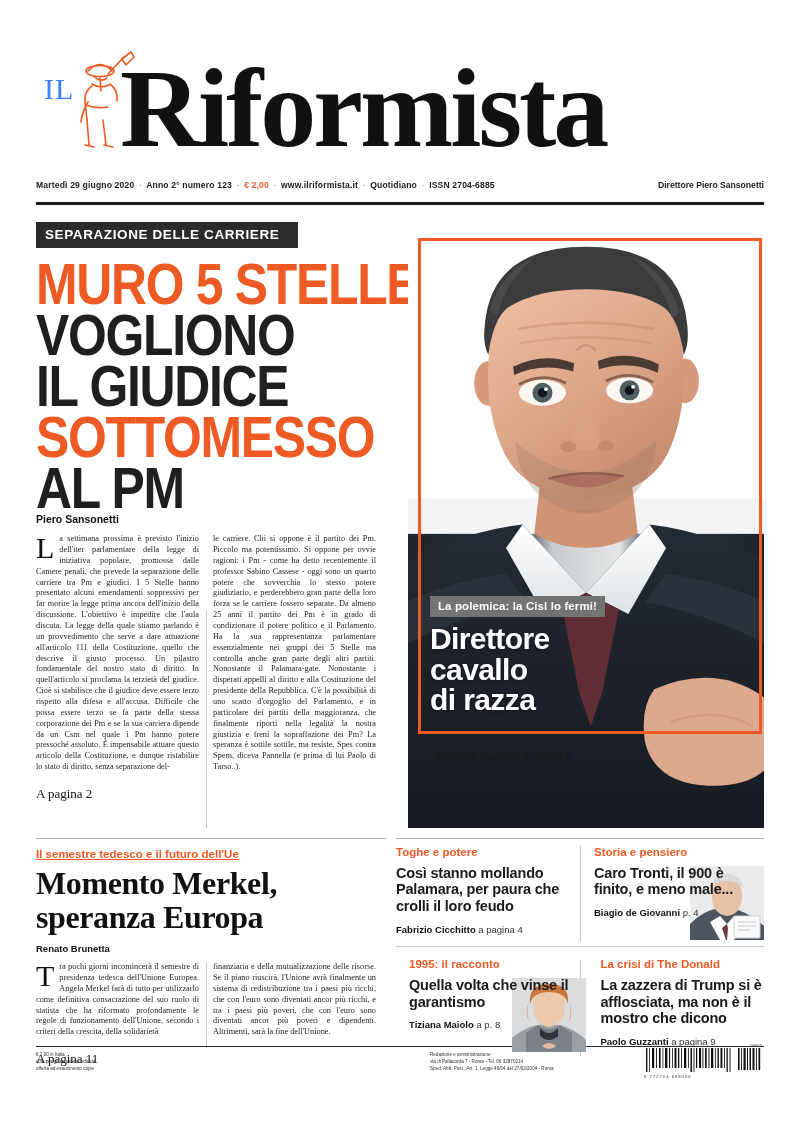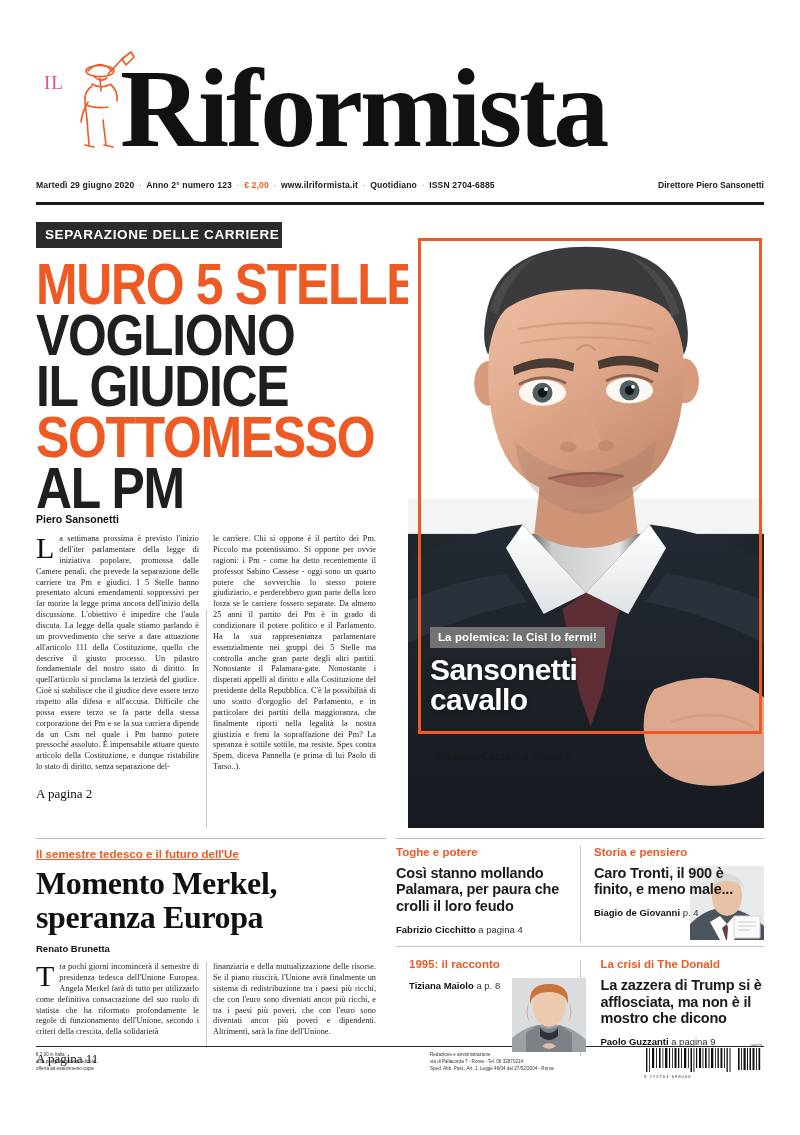--- a/index.html
+++ b/index.html
@@ -10,21 +10,21 @@
     -webkit-font-smoothing:antialiased;
   }
   .page { position:relative; width:800px; height:1135px; background:#fff; overflow:hidden; }
 
   
   .masthead { position:relative; height:178px; }
   .logo-row { position:relative; height:140px; }
   .il-word {
     position:absolute; left:44px; top:72px;
     font-family:"Liberation Serif", serif;
-    font-size:19px; font-weight:400; letter-spacing:1px; color:#ec4899;
+    font-size:30px; font-weight:400; letter-spacing:1px; color:#3b82f6;
   }
   .quill-mark { position:absolute; left:70px; top:50px; width:80px; height:110px; }
   .riformista {
     position:absolute; left:120px; top:52px;
     font-family:"Liberation Serif", serif;
     font-size:112px; font-weight:700; line-height:1;
     letter-spacing:-3px; color:#111; white-space:nowrap;
   }
   .info-line {
     position:absolute; left:36px; top:180px;
@@ -39,21 +39,21 @@
 
   
   .rule-thick { position:absolute; left:36px; right:36px; height:3px; background:#1a1a1a; }
   .rule-thin  { position:absolute; height:1px; background:#b9b9b9; }
 
   
   .lead { position:absolute; left:36px; top:222px; width:340px; }
   .kicker-bar {
     display:inline-block; background:#2b2b2b; color:#fff;
     font-size:13.5px; font-weight:700; letter-spacing:0.6px;
-    padding:5px 3px 6px 9px; text-transform:uppercase;
+    padding:5px 19px 6px 9px; text-transform:uppercase;
   }
   .headline { margin-top:10px; }
   .headline .hl {
     display:block;
     font-family:"Liberation Sans", sans-serif;
     font-weight:700;
     font-size:58px; line-height:0.88;
     letter-spacing:-1.5px;
     transform:scaleX(0.86); transform-origin:left center;
     white-space:nowrap;
@@ -312,22 +312,23 @@
         <path d="M236 392 q52 -22 92 6 q22 18 14 46 q-14 32 -60 30 q-46 -2 -54 -38 q-4 -28 8 -44z" fill="#e7b094" opacity=".95"></path>
         <path d="M250 420 q40 -14 70 4" stroke="#cf9878" stroke-width="2" fill="none" opacity=".7"></path>
       </svg>
     </div>
 
     <div class="hero-frame"></div>
 
     <div class="hero-caption">
       <div class="hero-kicker">La polemica: la Cisl lo fermi!</div>
       <div class="hero-title">
-        <div>Sansonetti</div>
+        <div>Direttore</div>
         <div>cavallo</div>
+        <div>di razza</div>
       </div>
     </div>
 
     <div class="hero-byline">
       <span>Giuliano Cazzola</span><span class="light"> a pagina 6</span>
     </div>
   </div>
 
   <div class="rule-thin" style="left:396px; width:368px; top:838px;"></div>
 
@@ -384,20 +385,21 @@
           </svg>
         </div>
       </div>
     </div>
 
     <div class="h-divider" style="left:0; right:0; top:100px;"></div>
 
     <div class="brief-row" style="margin-top:14px;margin-left:13px;">
       <div class="brief">
         <div class="brief-k">1995: il racconto</div>
+        <div class="brief-t">Quella volta che vinse il garantismo</div>
         <div class="brief-b">
           <b>Tiziana Maiolo</b><span> a p. 8</span>
         </div>
         <div class="brief-photo">
           <svg viewBox="0 0 74 74" preserveAspectRatio="xMidYMid slice" style="width:100%;height:100%;display:block;">
             <rect width="74" height="74" fill="#dadcdd"></rect>
             <path d="M0 60 q16 -14 36 -14 q22 0 38 16 l0 12 l-74 0z" fill="#9aa0a4"></path>
             <path d="M21 28 q0 -18 16 -18 q16 0 16 18 q0 18 -16 21 q-16 -3 -16 -21z" fill="#edc9ae"></path>
             <path d="M18 26 q-2 -20 19 -20 q21 0 19 20 q-3 -12 -19 -12 q-16 0 -19 12z" fill="#c8743a"></path>
             <path d="M17 24 q-4 12 1 20 q-6 -8 -1 -20z" fill="#c8743a"></path>

